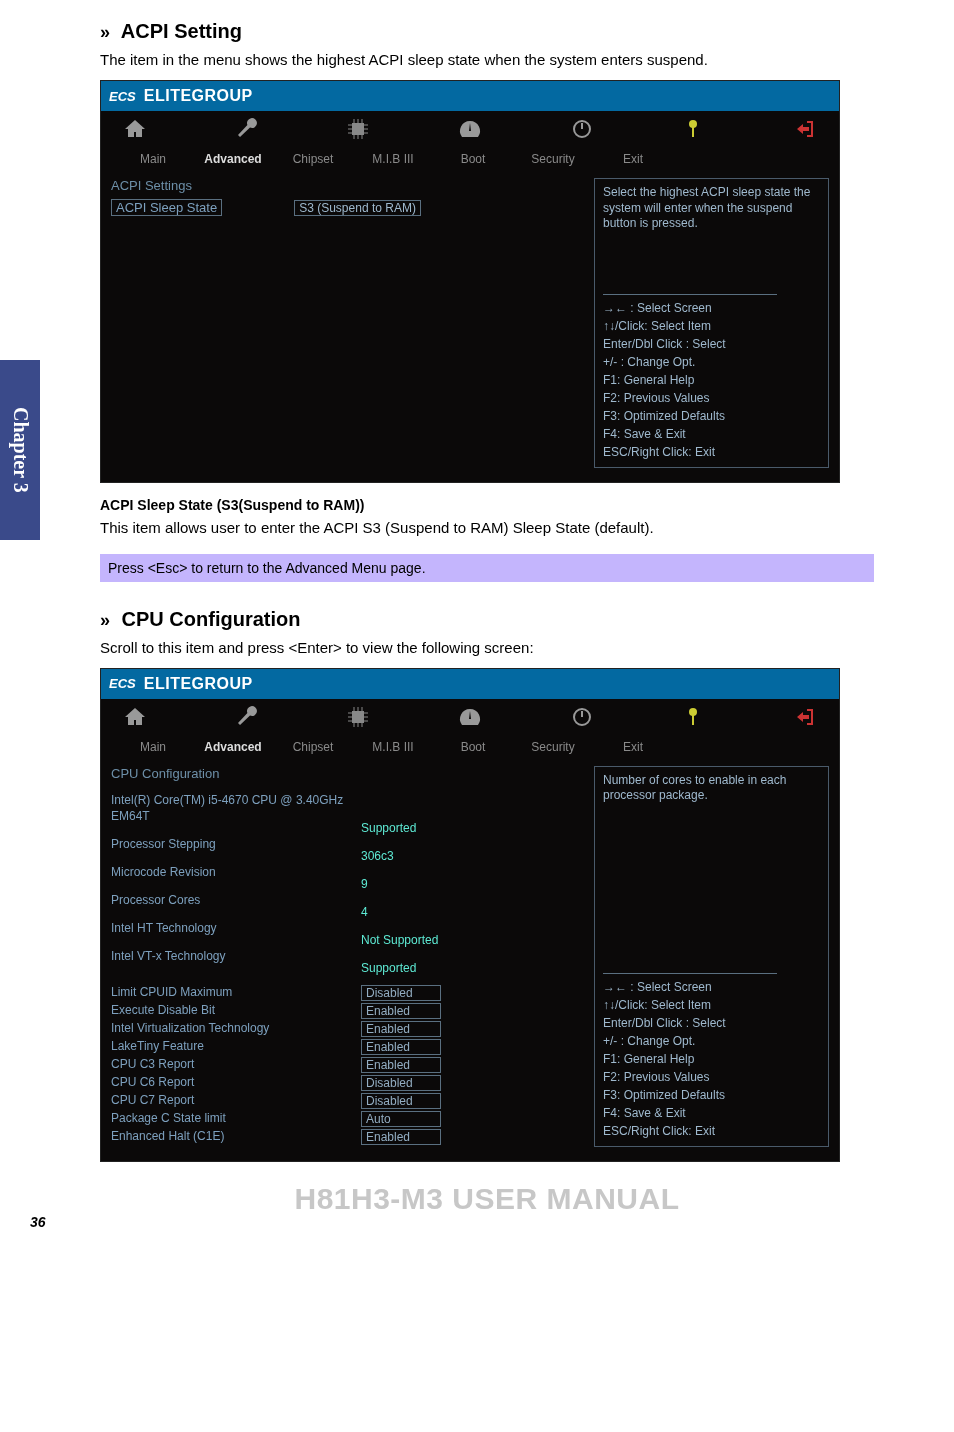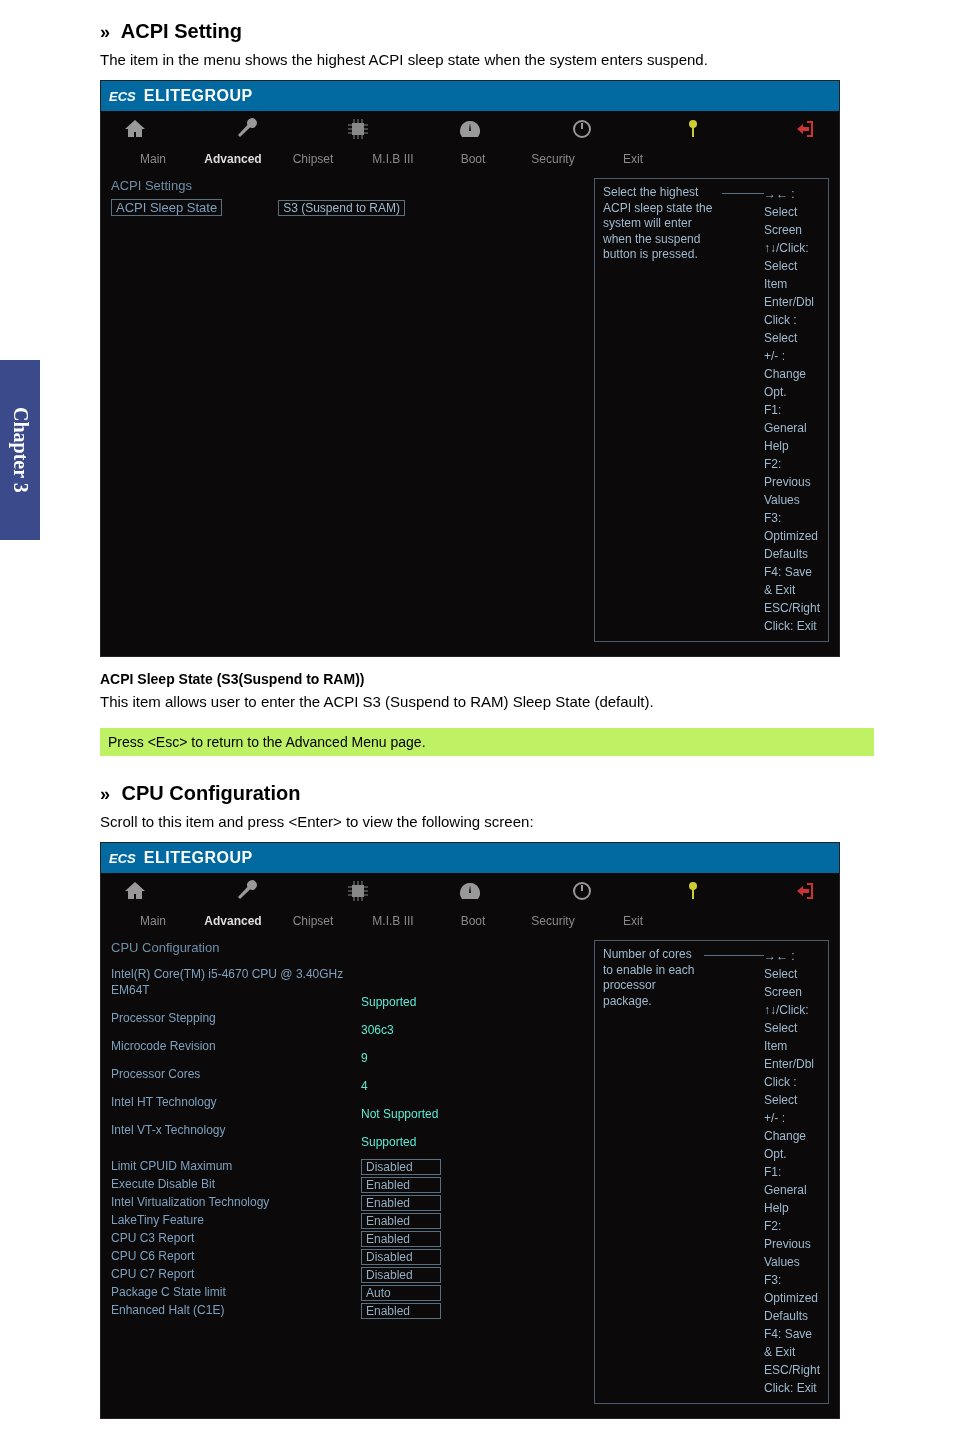--- a/index.html
+++ b/index.html
@@ -90,31 +90,31 @@
   .cpu-row .label{ width:250px; color:#7da0be;}
   .cpu-row .value{ color:#5eead4;margin-top:12px;}
   .cpu-row .boxv{ border:1px solid #5a6f80; padding:0 4px; color:#93adc2; min-width:80px; display:inline-block;}
 
   .bios-right {
     width: 235px;
     border: 1px solid #4a5a6a;
     padding: 6px 8px;
     font-size: 12px;
     color: #9fb9ce;
-    display:flex; 
+    display:flex; flex-direction:column;
   }
   .help-top { margin-bottom:14px; line-height:1.3;}
   .help-divider {border-top:1px solid #5a6f80; margin:8px 0 4px 0; width:80%;}
   .help-bottom { line-height:1.5;}
 
   .item-title {
     font-size: 14px; font-weight: bold; margin-top:4px; margin-bottom:4px;
   }
   .esc-note {
-    background: #bef264;
+    background: #c4b5fd;
     padding: 6px 8px;
     font-size: 14px;
     margin-top: 16px;
     margin-bottom: 26px;
   }
   .manual-title {
     color: #c7c7c7;
     font-size: 30px;
     font-weight: 800;
     text-align: center;
@@ -180,21 +180,21 @@
     <span class="tab">Chipset</span>
     <span class="tab">M.I.B III</span>
     <span class="tab">Boot</span>
     <span class="tab">Security</span>
     <span class="tab">Exit</span>
   </div>
   <div class="bios-body">
     <div class="bios-left">
       <span class="section-title">ACPI Settings</span>
       <div class="row">
-        <span class="label" style="border:1px solid #5a6f80; padding:0 4px; width:auto; margin-right:36px;">ACPI Sleep State</span>
+        <span class="label" style="border:1px solid #5a6f80; padding:0 4px; width:auto; margin-right:52px;">ACPI Sleep State</span>
         <span class="box-val">S3 (Suspend to RAM)</span>
       </div>
     </div>
     <div class="bios-right">
       <div class="help-top">Select the highest ACPI sleep state the system will enter when the suspend button is pressed.</div>
       <div style="height:40px;"></div>
       <div class="help-divider"></div>
       <div class="help-bottom">
         <div>→← : Select Screen</div>
         <div>↑↓/Click: Select Item</div>

